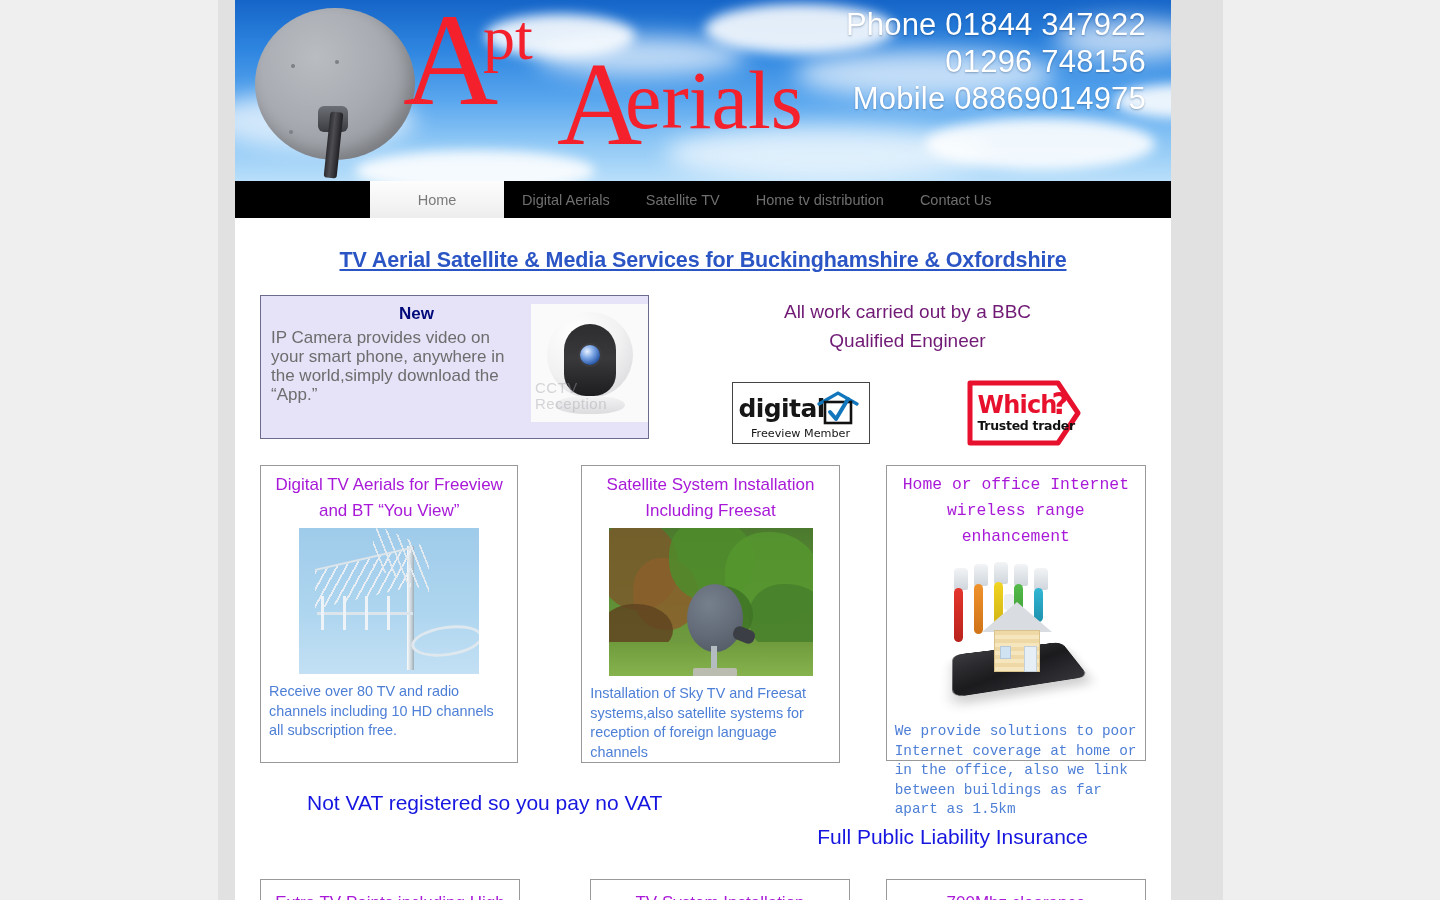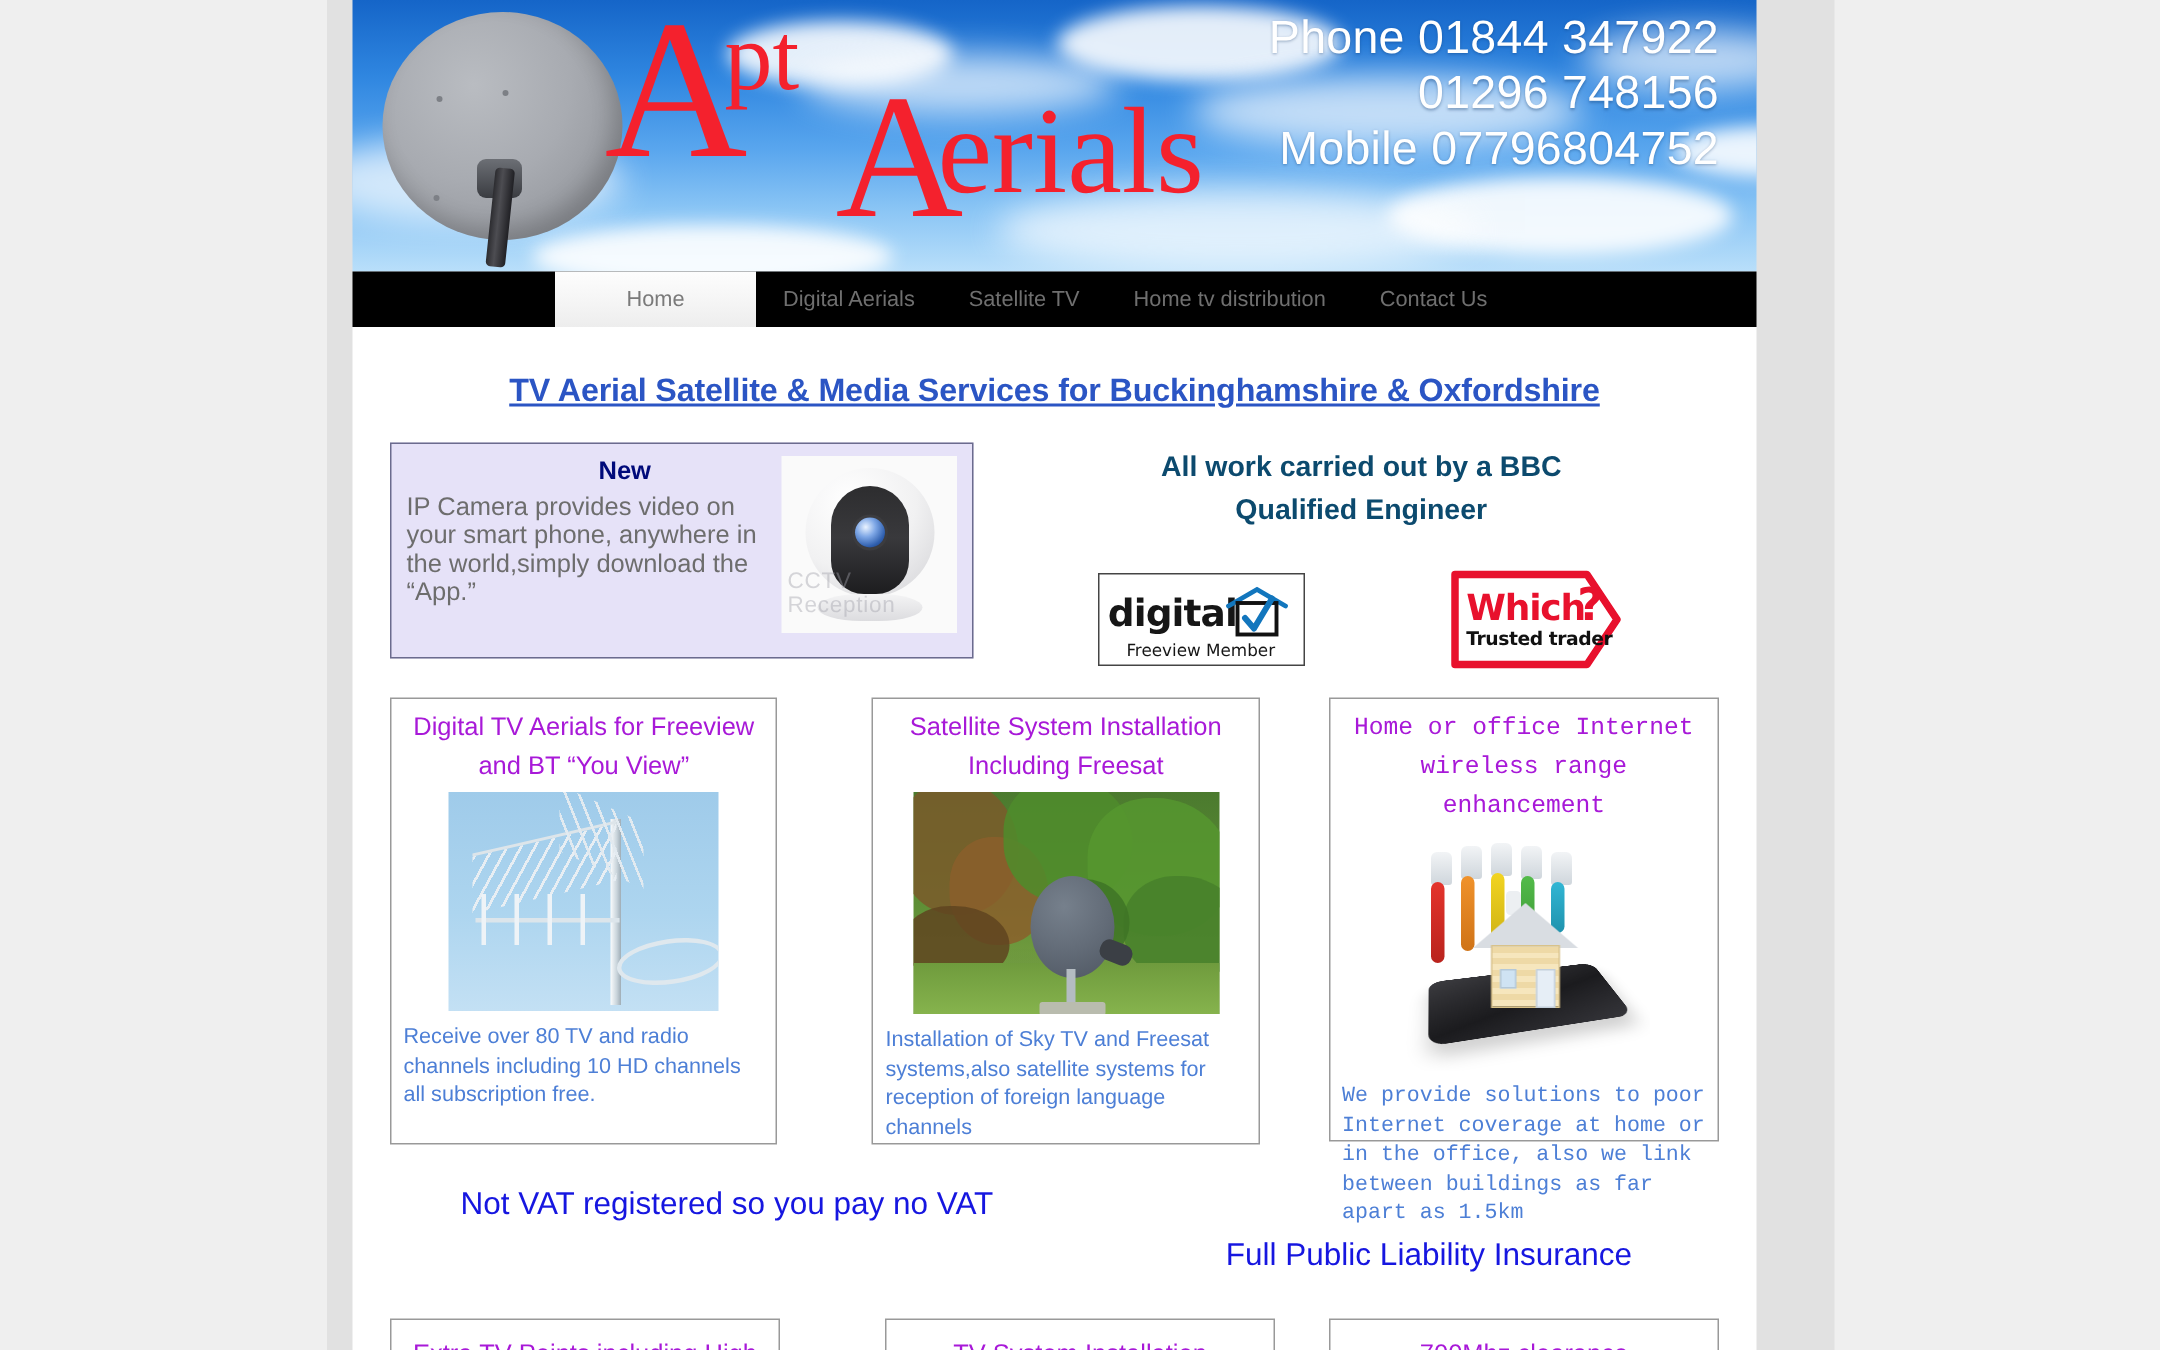--- a/index.html
+++ b/index.html
@@ -195,21 +195,21 @@
     padding-right: 76px;
   }
   .new-text {
     color: #6d6d6d;
     font-size: 17px;
     line-height: 19px;
     width: 250px;
   }
   .ipcam {
     position: absolute;
-    right: 10px;
+    right: 0;
     top: 8px;
     width: 117px;
     height: 118px;
     background: #fafafa;
     overflow: hidden;
   }
   .ipcam-body {
     position: absolute;
     left: 16px; top: 8px;
     width: 86px; height: 86px;
@@ -247,22 +247,22 @@
     line-height: 16px;
     font-family: "Liberation Sans", sans-serif;
   }
 
   .badges-col {
     flex: 1;
     text-align: center;
     padding-left: 20px;
   }
   .bbc-line {
-    color: #0c4a6e;
-    font-weight: bold;
+    color: #701a75;
+    font-weight: normal;
     font-size: 19px;
     line-height: 24px;
     margin-top: 5px;
   }
   .logo-row {
     display: flex;
     justify-content: center;
     align-items: center;
     gap: 96px;
     margin-top: 22px;
@@ -513,21 +513,21 @@
     <div class="logo-text">
       <span class="logo-a">A</span>
       <span class="logo-pt">pt</span>
       <span class="logo-a2">A</span>
       <span class="logo-erials">erials</span>
     </div>
 
     <div class="phones">
       <div>Phone 01844 347922</div>
       <div>01296 748156</div>
-      <div>Mobile 07796804752</div>
+      <div>Mobile 08869014975</div>
     </div>
   </div>
 
   <div class="navbar">
     <div class="nav-item active">Home</div>
     <div class="nav-item">Digital Aerials</div>
     <div class="nav-item">Satellite TV</div>
     <div class="nav-item">Home tv distribution</div>
     <div class="nav-item">Contact Us</div>
   </div>

